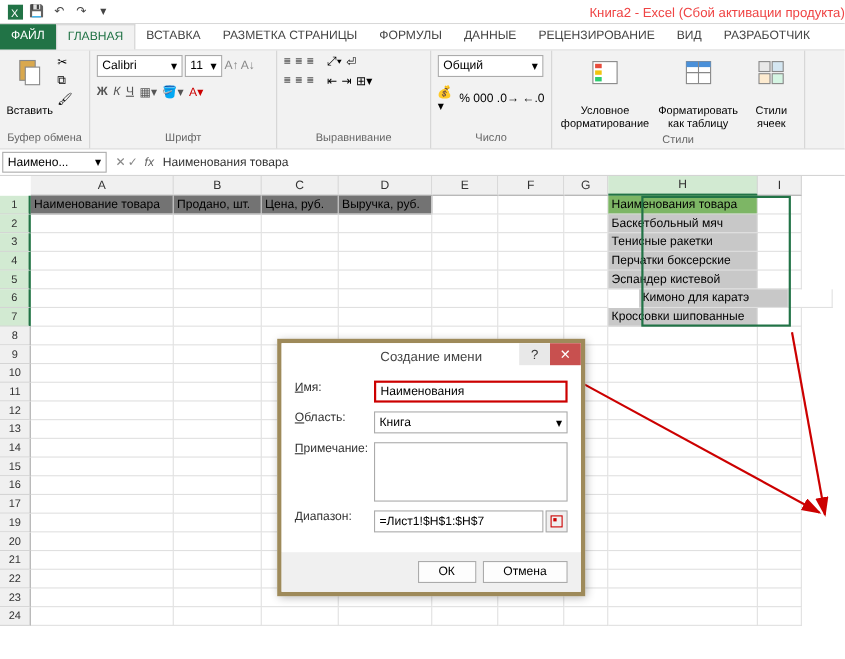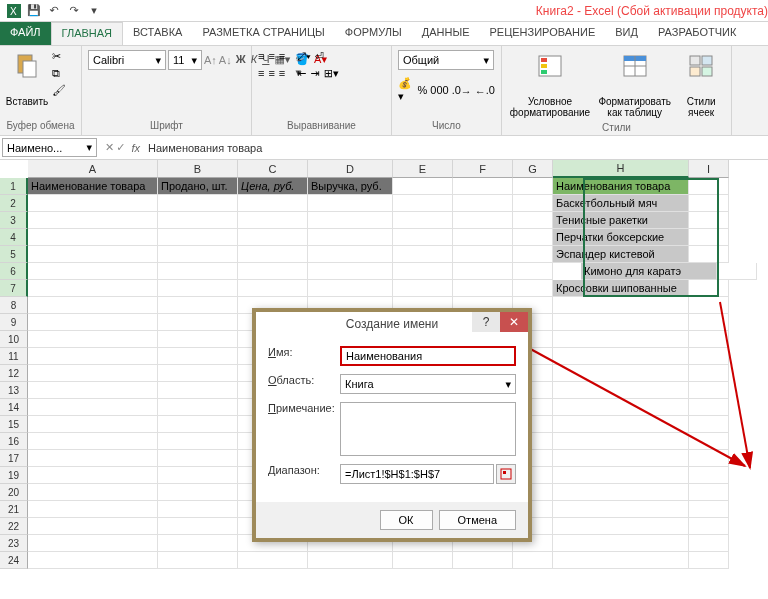--- a/index.html
+++ b/index.html
@@ -112,21 +112,21 @@
       <div class="small-btns">
         <span class="sm-ico">✂</span>
         <span class="sm-ico">⧉</span>
         <span class="sm-ico">🖌</span>
       </div>
     </div>
     <div class="rgroup-label">Буфер обмена</div>
   </div>
 
   <div class="rgroup" style="width:170px">
-    <div class="rgroup-body" style="flex-direction:row;gap:4px">
+    <div class="rgroup-body" style="flex-direction:column;gap:4px">
       <div class="font-row">
         <div class="font-sel" style="width:78px">
             <span>Calibri</span>
             <span style="margin-left:auto">▾</span>
           </div>
         <div class="font-sel" style="width:34px">
             <span>11</span>
             <span style="margin-left:auto">▾</span>
           </div>
         <span style="color:#888">A↑</span>
@@ -245,21 +245,21 @@
       <div class="col-h" style="width: 60px;">F</div>
       <div class="col-h" style="width: 40px;">G</div>
       <div class="col-h sel" style="width: 136px;">H</div>
       <div class="col-h" style="width: 40px;">I</div>
     </div>
   <div class="rows" id="rows">
       <div class="row">
         <div class="row-h sel">1</div>
         <div class="cell hdr" style="width: 130px;">Наименование товара</div>
         <div class="cell hdr" style="width: 80px;">Продано, шт.</div>
-        <div class="cell hdr" style="width: 70px; font-style: italic;">Цена, руб.</div>
+        <div class="cell hdr" style="width: 70px;">Цена, руб.</div>
         <div class="cell hdr" style="width: 85px;">Выручка, руб.</div>
         <div class="cell" style="width: 60px;"></div>
         <div class="cell" style="width: 60px;"></div>
         <div class="cell" style="width: 40px;"></div>
         <div class="cell list-sel first" style="width: 136px;">Наименования товара</div>
         <div class="cell" style="width: 40px;"></div>
       </div>
       <div class="row">
         <div class="row-h sel">2</div>
         <div class="cell" style="width: 130px;"></div>

